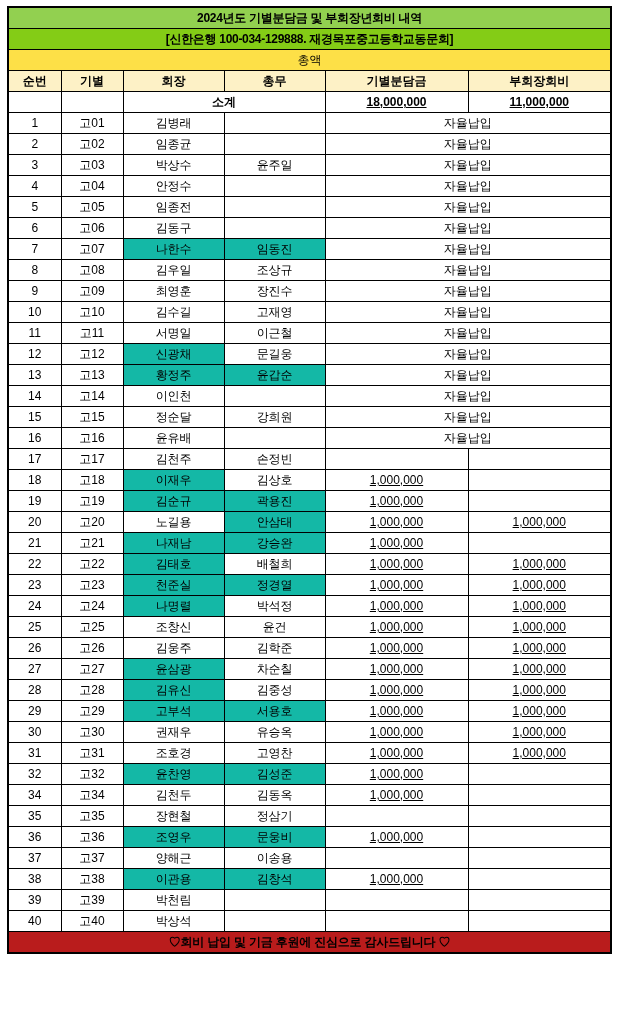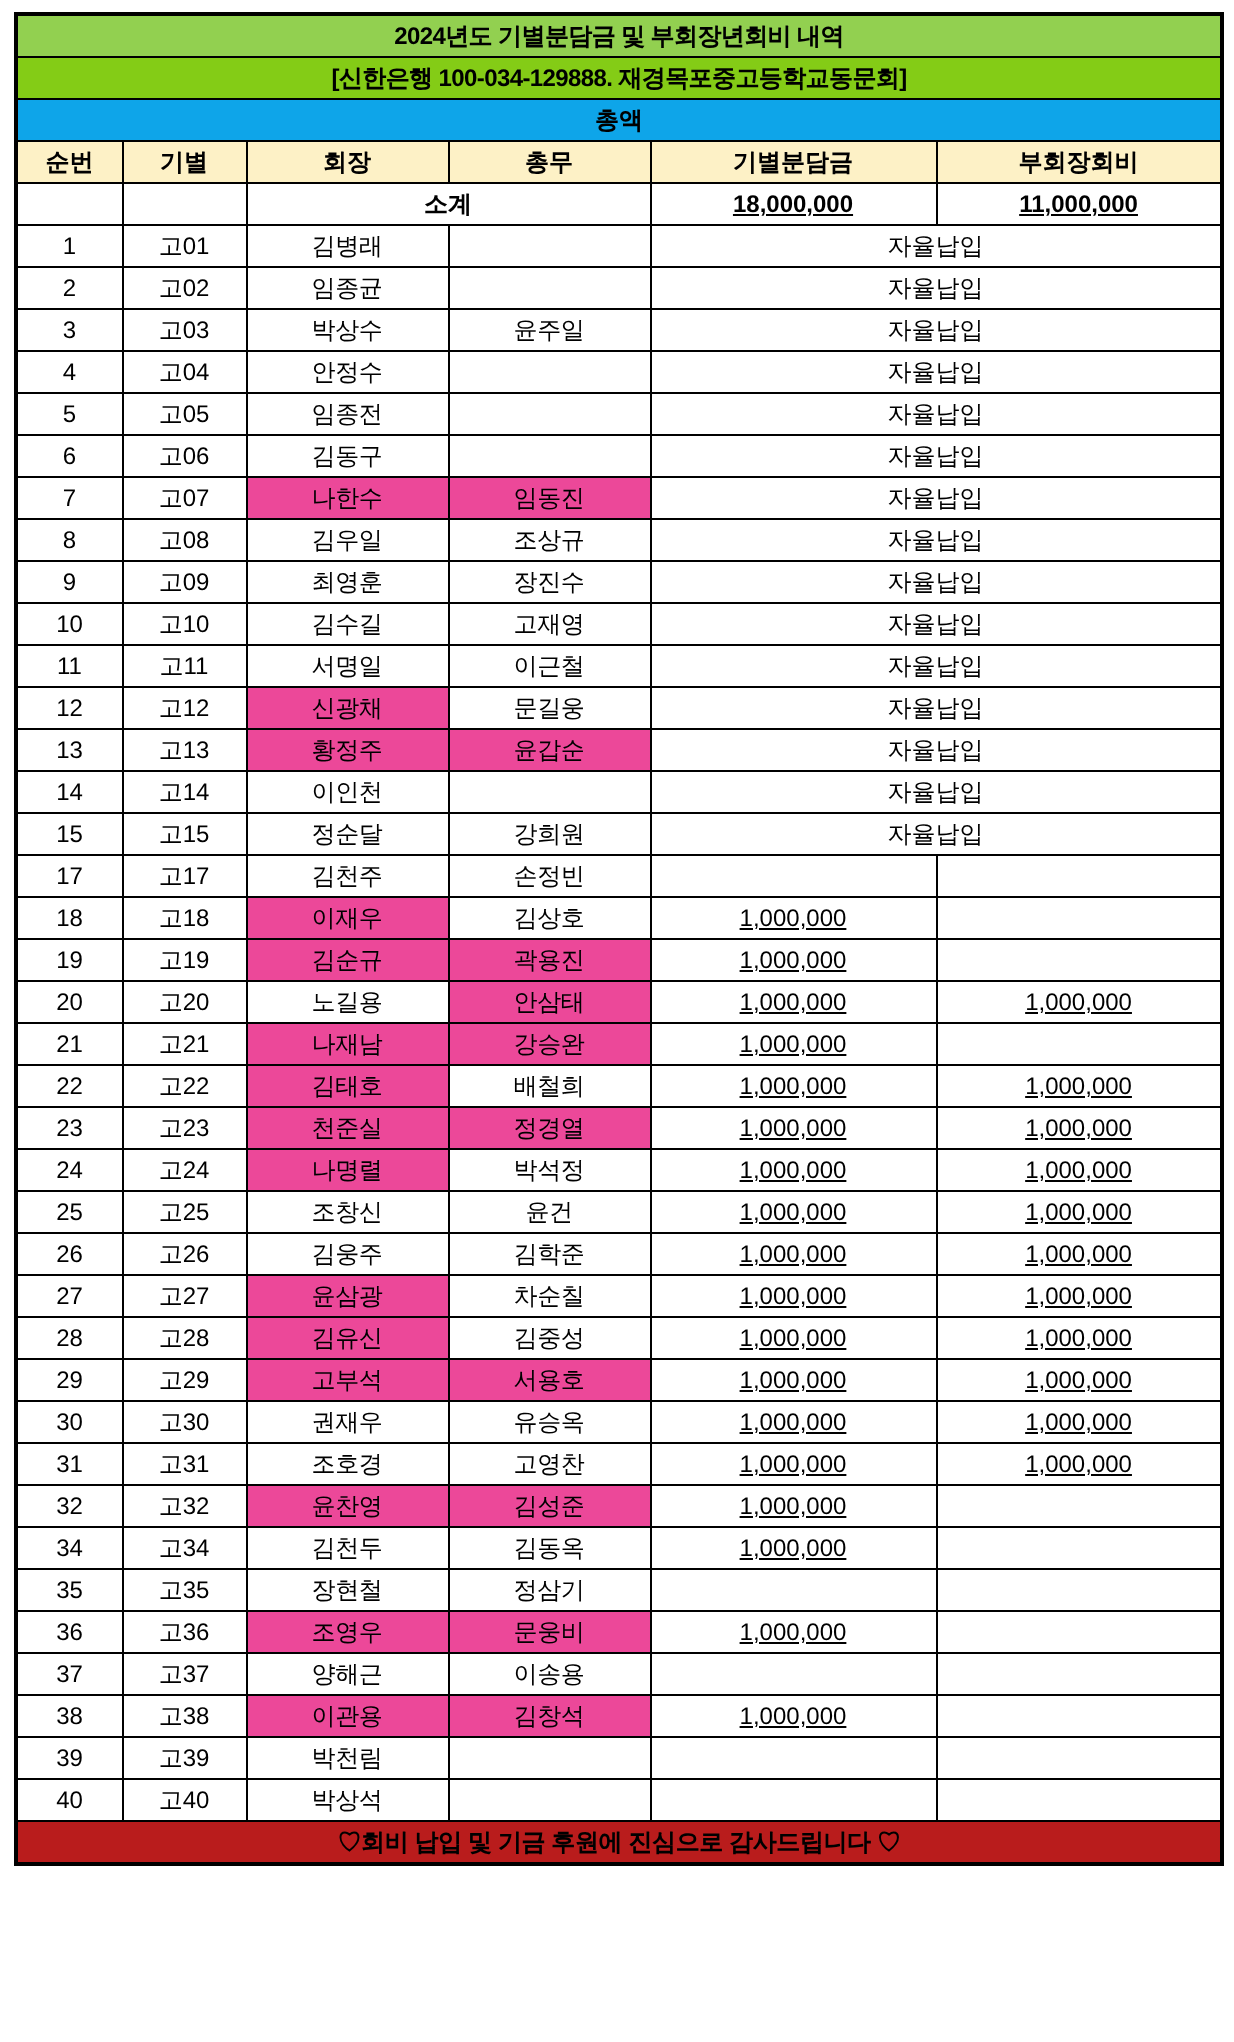--- a/index.html
+++ b/index.html
@@ -47,22 +47,22 @@
   }
   .subtitle-row td {
     background: #84cc16;
     font-weight: bold;
     font-size: 15px;
     height: 26px;
     line-height: 26px;
     letter-spacing: -0.3px;
   }
   .total-row td {
-    background: #0ea5e9;
-    font-weight: bold;
+    background: #fde047;
+    font-weight: normal;
     font-size: 14px;
     height: 24px;
     line-height: 24px;
   }
   .head-row td {
     background: #fdf1c6;
     font-weight: bold;
     font-size: 14px;
     height: 24px;
     line-height: 24px;
@@ -73,21 +73,21 @@
     font-size: 13px;
     height: 22px;
     line-height: 22px;
   }
   .num {
     text-align: right;
     padding-right: 8px;
     text-decoration: underline;
   }
   .hl {
-    background: #ec4899;
+    background: #14b8a6;
   }
   .footer-row td {
     background: #b91c1c;
     font-weight: bold;
     font-size: 14px;
     height: 30px;
     line-height: 30px;
     letter-spacing: -0.2px;
   }
   .data-row td {
@@ -235,20 +235,27 @@
           <td colspan="2">자율납입</td>
         </tr>
         <tr class="data-row">
           <td>15</td>
           <td>고15</td>
           <td class="name-cell">정순달</td>
           <td class="name-cell">강희원</td>
           <td colspan="2">자율납입</td>
         </tr>
         <tr class="data-row">
+          <td>16</td>
+          <td>고16</td>
+          <td class="name-cell">윤유배</td>
+          <td class="name-cell"></td>
+          <td colspan="2">자율납입</td>
+        </tr>
+        <tr class="data-row">
           <td>17</td>
           <td>고17</td>
           <td class="name-cell">김천주</td>
           <td class="name-cell">손정빈</td>
           <td class="num"></td>
           <td class="num"></td>
         </tr>
         <tr class="data-row">
           <td>18</td>
           <td>고18</td>

